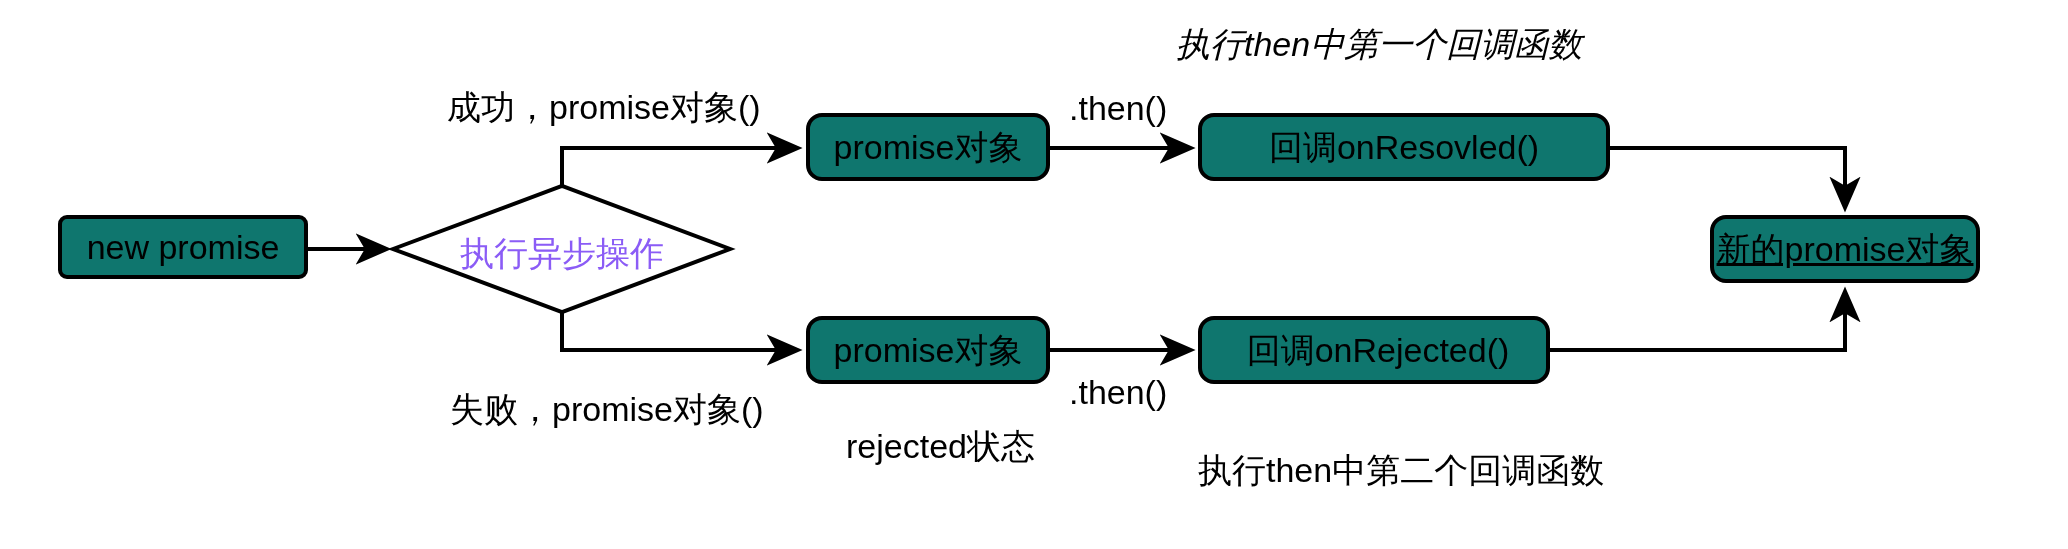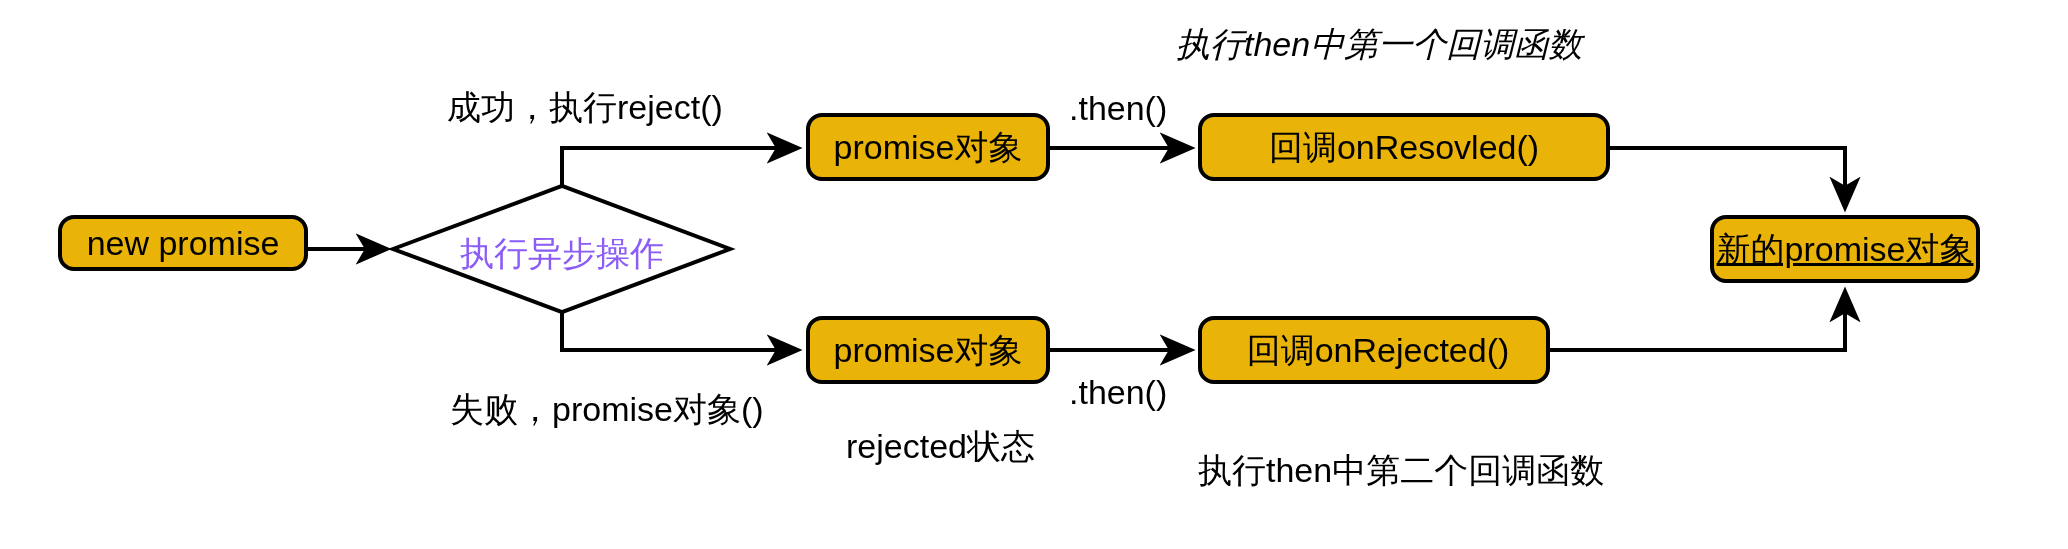--- a/index.html
+++ b/index.html
@@ -3,21 +3,21 @@
 <meta charset="utf-8">
 <style>
   html,body{margin:0;padding:0;background:#ffffff;}
   body{width:2068px;height:549px;overflow:hidden;font-family:"Liberation Sans","DejaVu Sans",sans-serif;}
   #canvas{position:relative;width:2068px;height:549px;background:#ffffff;}
   svg.layer{position:absolute;left:0;top:0;width:2068px;height:549px;}
 
   .node{
     position:absolute;
     box-sizing:border-box;
-    background:#eab308;
+    background:#0f766e;
     border:4px solid #000000;
     border-radius:16px;
     display:flex;
     align-items:center;
     justify-content:center;
     font-size:34px;
     line-height:1;
     color:#000000;
     white-space:nowrap;
   }
@@ -57,21 +57,21 @@
 
     <line x1="1050" y1="148" x2="1190" y2="148" stroke="#000000" stroke-width="4" marker-end="url(#arrowhead)"></line>
 
     <line x1="1050" y1="350" x2="1190" y2="350" stroke="#000000" stroke-width="4" marker-end="url(#arrowhead)"></line>
 
     <path d="M1550,148 L1845,148 L1845,207" fill="none" stroke="#000000" stroke-width="4" stroke-linejoin="miter" marker-end="url(#arrowhead)"></path>
 
     <path d="M1550,350 L1845,350 L1845,292" fill="none" stroke="#000000" stroke-width="4" stroke-linejoin="miter" marker-end="url(#arrowhead)"></path>
   </svg>
 
-  <div class="node" style="left:58px;top:215px;width:250px;height:56px;">
+  <div class="node" style="left:58px;top:215px;width:250px;height:64px;border-radius:9px;">
     <span>new promise</span>
   </div>
 
   <div class="diamond-text" style="left:416px;top:231px;width:292px;text-align:center;">
     <span>执行异步操作</span>
   </div>
 
   <div class="node" style="left:806px;top:113px;width:244px;height:68px;">
     <span>promise对象</span>
   </div>
@@ -86,21 +86,21 @@
 
   <div class="node" style="left:1198px;top:316px;width:352px;height:68px;padding-left:8px;">
     <span>回调onRejected()</span>
   </div>
 
   <div class="node" style="left:1710px;top:215px;width:270px;height:68px;text-decoration:underline;">
     <span>新的promise对象</span>
   </div>
 
   <div class="label" style="left:447px;top:90px;">
-    <span>成功，执行reject()</span>
+    <span>成功，promise对象()</span>
   </div>
 
 
   <div class="label" style="left:1176px;top:27px;font-style:italic;">
     <span>执行then中第一个回调函数</span>
   </div>
 
   <div class="label" style="left:1069px;top:91px;">
     <span>.then()</span>
   </div>

